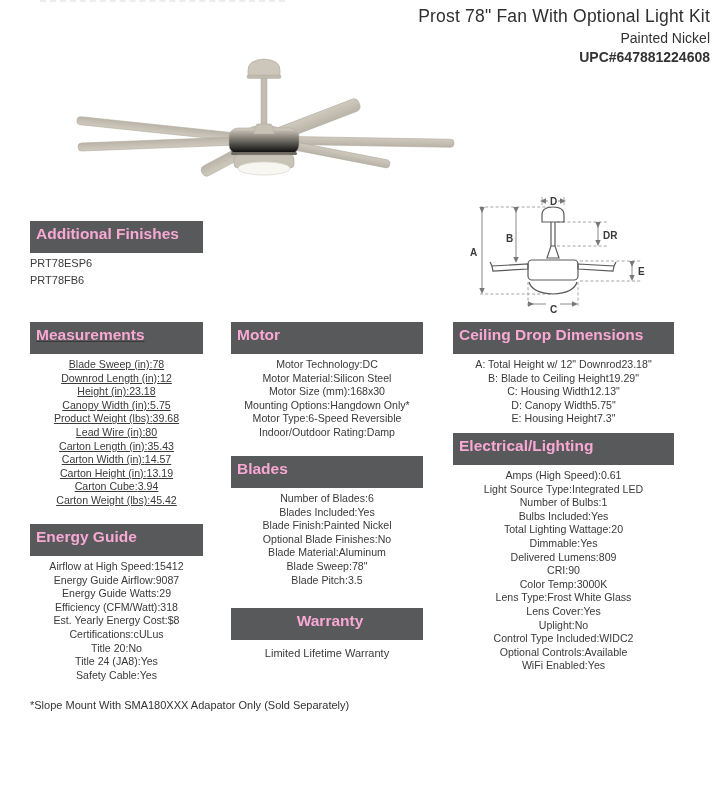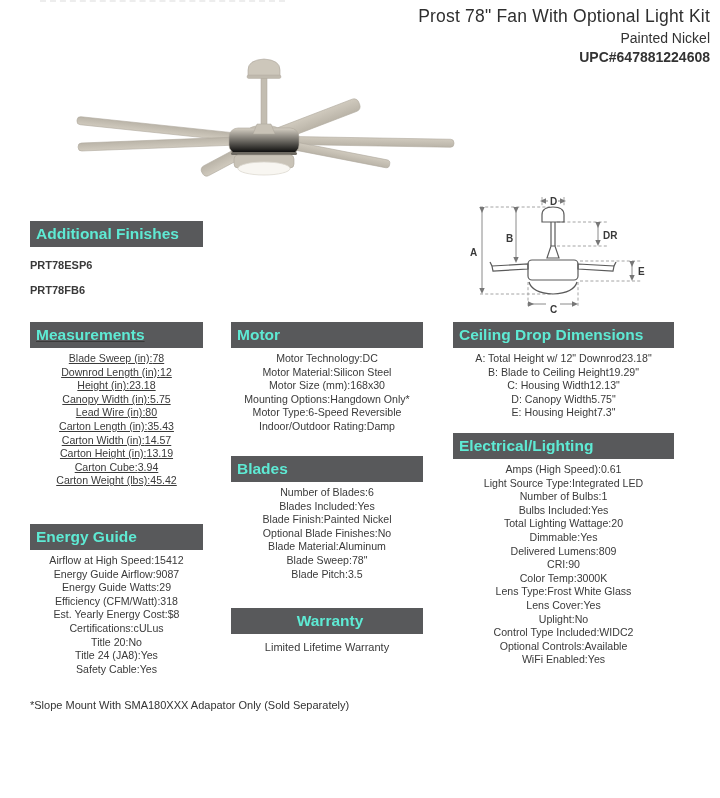--- a/index.html
+++ b/index.html
@@ -14,29 +14,29 @@
 
   .logo-remnant{position:absolute;left:40px;top:0;width:245px;height:2px;
     border-top:2px dashed #ededed;}
 
   .title-block{position:absolute;top:6px;right:10px;text-align:right;}
   .title-block .main-title{font-size:17.5px;font-weight:400;color:#2f2f2f;letter-spacing:.2px;}
   .title-block .finish{font-size:14px;margin-top:3px;color:#333;}
   .title-block .upc{font-size:14px;font-weight:700;margin-top:3px;color:#333;}
 
   .section{position:absolute;}
-  .sec-header{background:var(--header-bar);color:#5eead4;font-weight:700;
-    font-size:15.5px;height:26px;line-height:26px;padding-left:6px;
+  .sec-header{background:var(--header-bar);color:#f9a8d4;font-weight:700;
+    font-size:15.5px;height:32px;line-height:26px;padding-left:6px;
     white-space:nowrap;overflow:hidden;}
   .rows{margin-top:4px;}
   .spec-row{display:flex;justify-content:center;align-items:baseline;
     font-size:10.6px;line-height:13.6px;}
   .spec-row .lbl{white-space:nowrap;}
   .spec-row .val{white-space:nowrap;text-align:right;}
-  .finish-item{font-size:11px;font-weight:700;line-height:14px;margin-top:11px;}
+  .finish-item{font-size:11px;font-weight:400;line-height:14px;margin-top:3px;}
   .plain-line{font-size:11px;line-height:14px;margin-top:6px;}
 
   .col-left{left:30px;width:173px;}
   .col-mid{left:231px;width:192px;}
   .col-right{left:453px;width:221px;}
 
   .footnote{position:absolute;left:30px;top:699px;font-size:11px;color:#333;}
 
   .fan-photo{position:absolute;left:42px;top:52px;}
   .drop-diagram{position:absolute;left:462px;top:186px;}
@@ -172,20 +172,24 @@
       </div>
       <div class="spec-row">
         <span class="lbl">Height (in):</span>
         <span class="val">23.18</span>
       </div>
       <div class="spec-row">
         <span class="lbl">Canopy Width (in):</span>
         <span class="val">5.75</span>
       </div>
       <div class="spec-row">
+        <span class="lbl">Product Weight (lbs):</span>
+        <span class="val">39.68</span>
+      </div>
+      <div class="spec-row">
         <span class="lbl">Lead Wire (in):</span>
         <span class="val">80</span>
       </div>
       <div class="spec-row">
         <span class="lbl">Carton Length (in):</span>
         <span class="val">35.43</span>
       </div>
       <div class="spec-row">
         <span class="lbl">Carton Width (in):</span>
         <span class="val">14.57</span>

